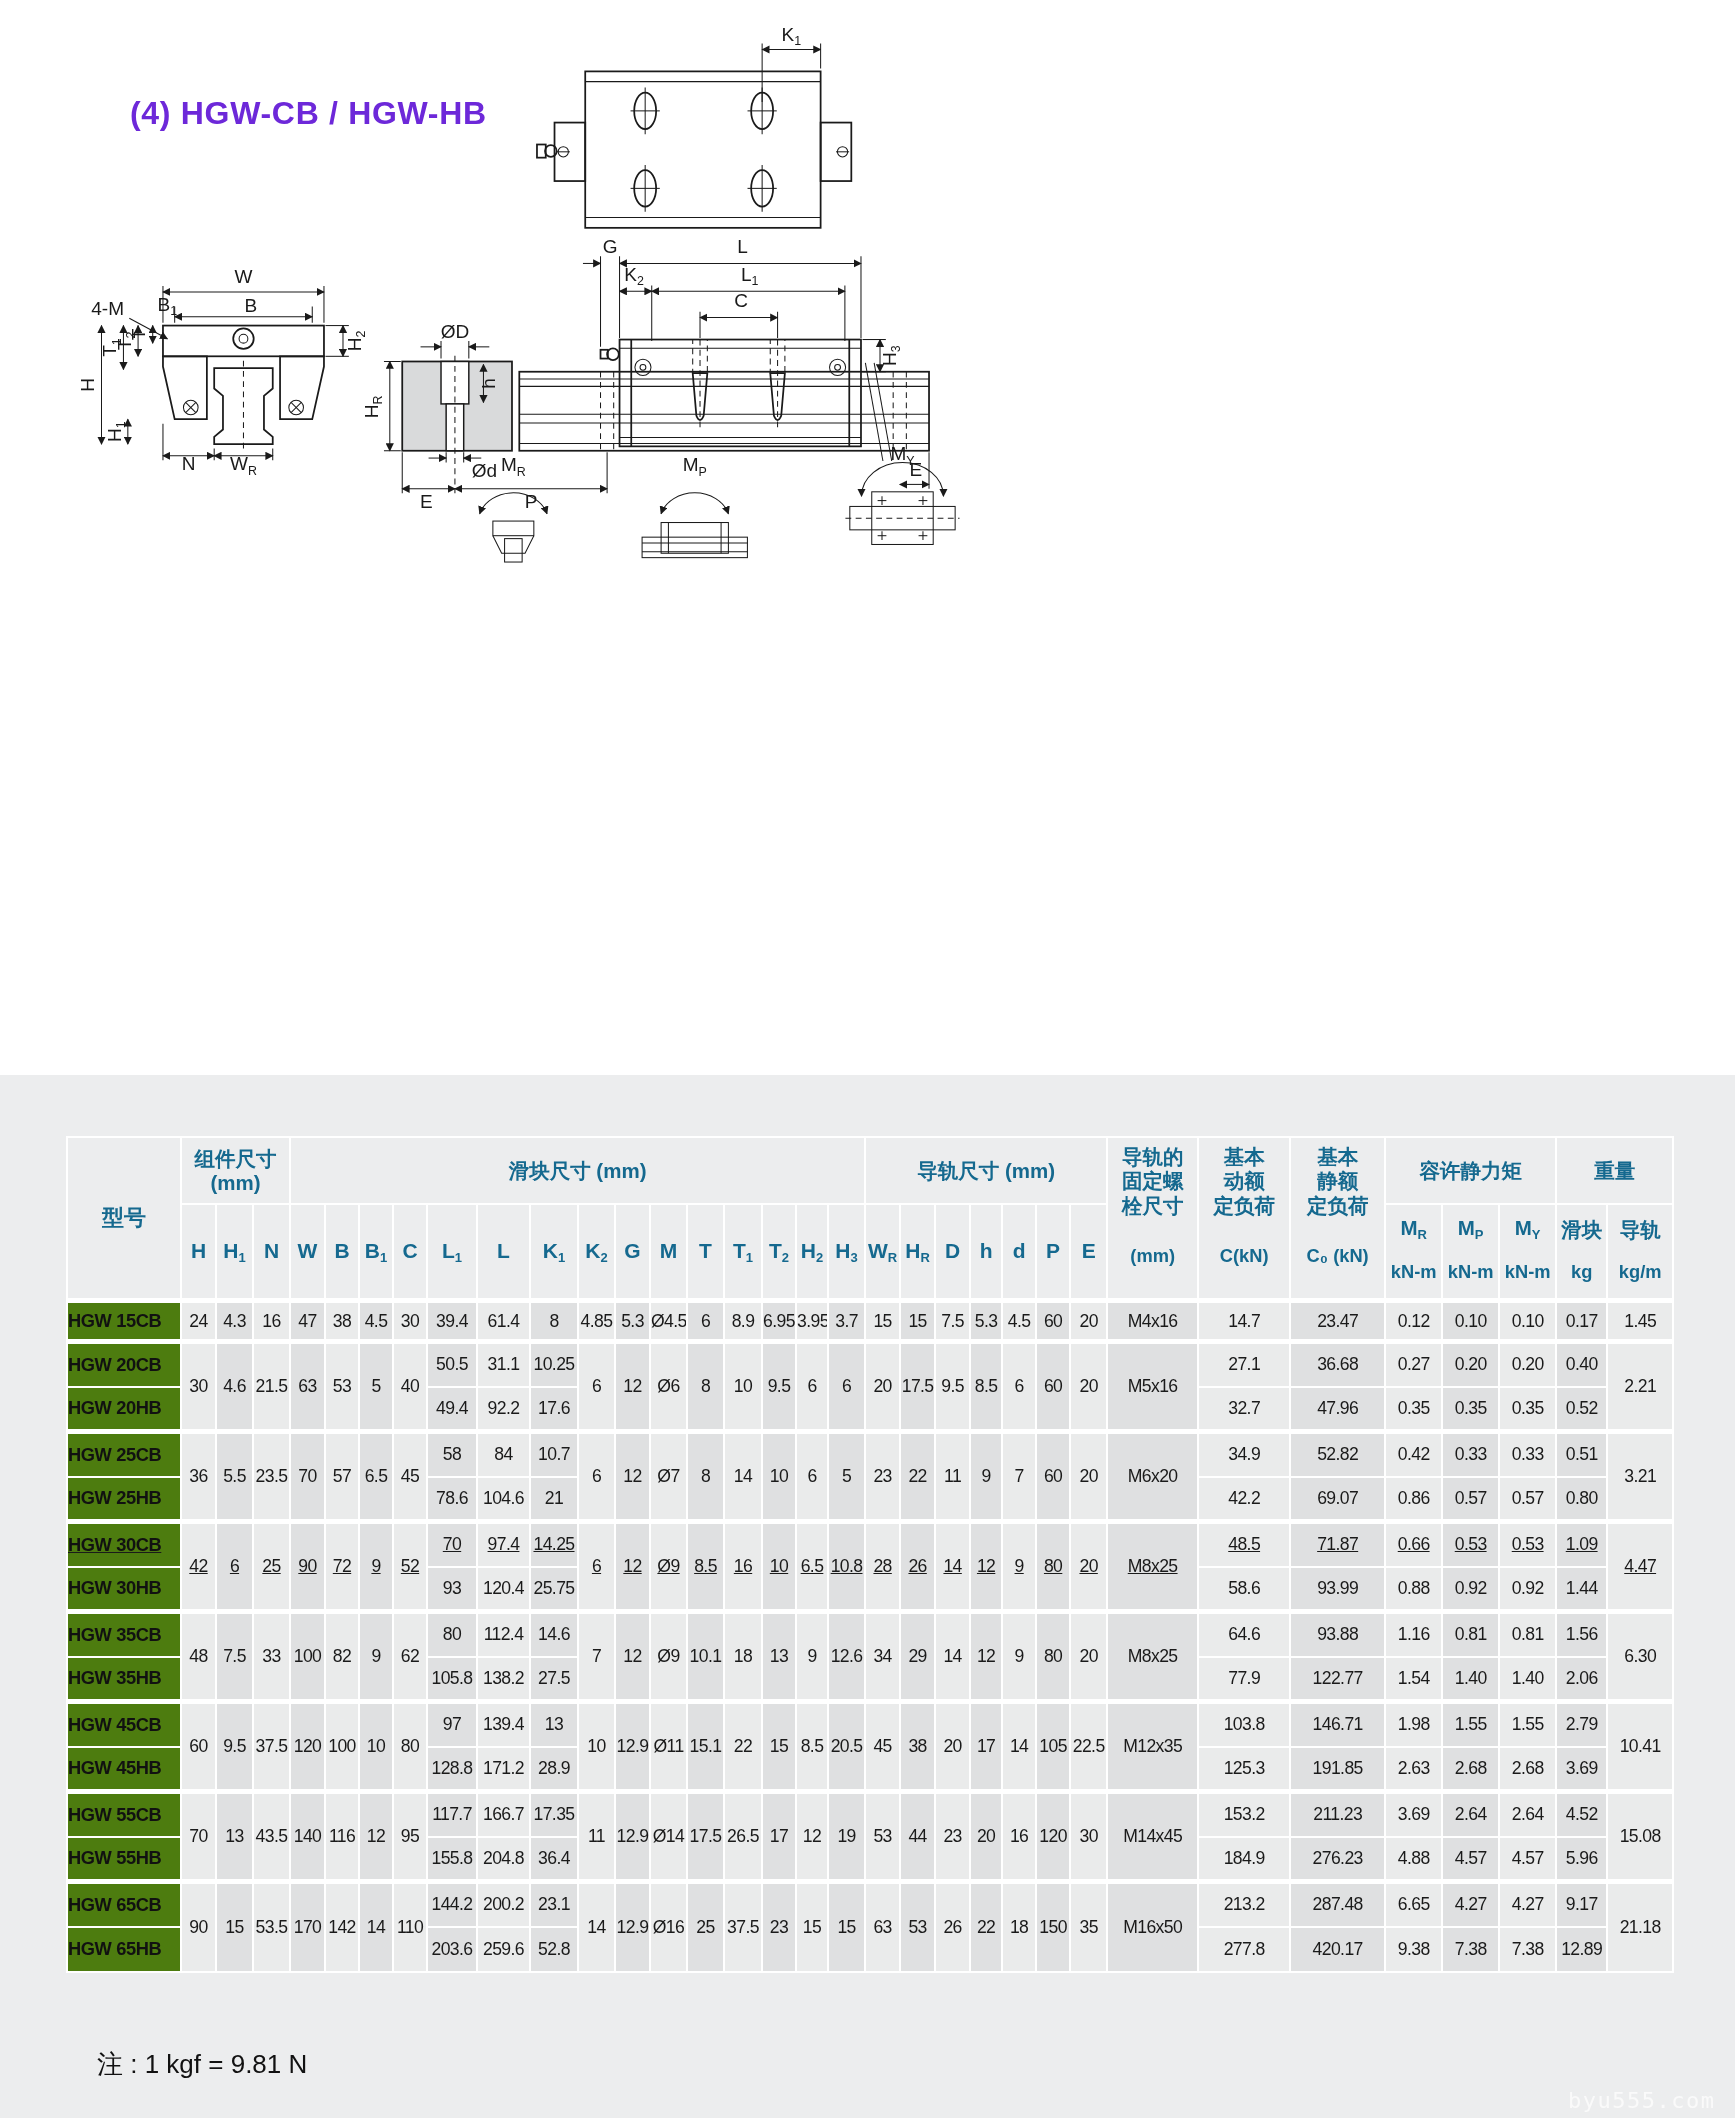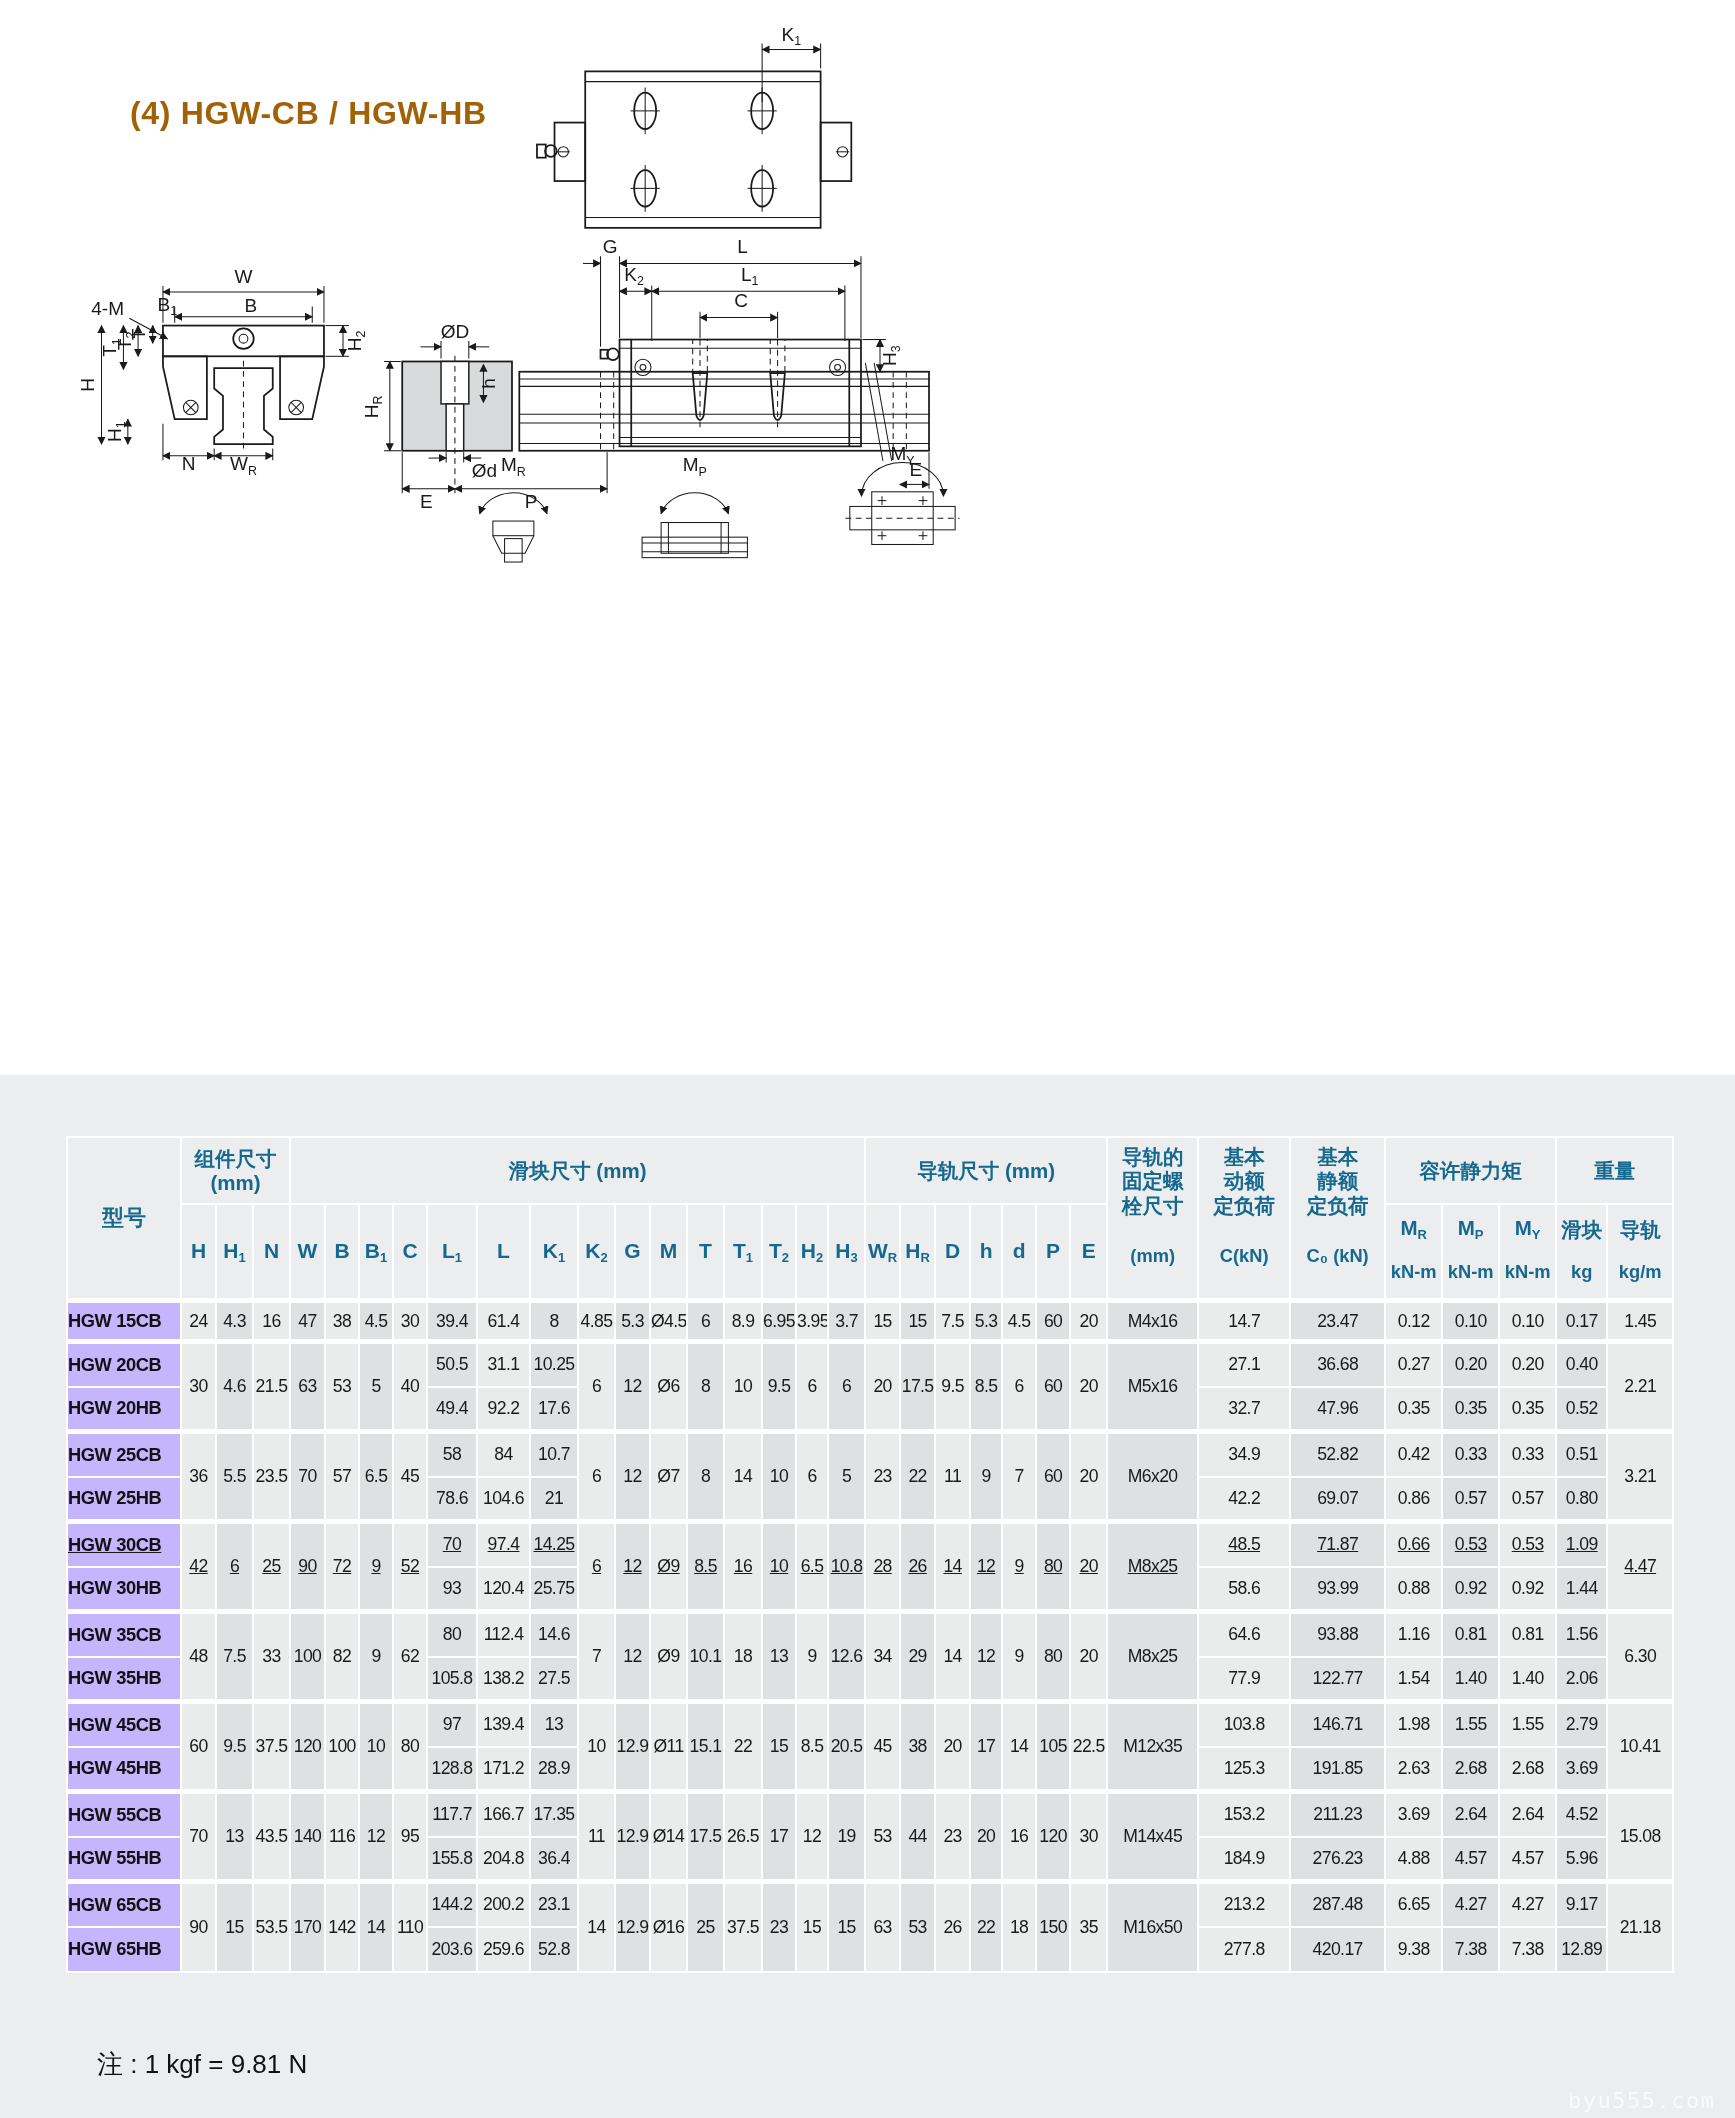--- a/index.html
+++ b/index.html
@@ -1,19 +1,19 @@
 <!DOCTYPE html>
 <html style="font-size:11.7px"><head>
 <meta charset="utf-8">
 <style>
   html,body{margin:0;padding:0;background:#fff;}
   .page{position:relative;width:1736px;height:2119px;background:#ffffff;overflow:hidden;
         font-family:"Liberation Sans",sans-serif;color:#1a1a1a;}
   .gray-band{position:absolute;left:0;top:1075px;width:1736px;height:1044px;background:#ecedee;}
-  .title{position:absolute;left:130px;top:95px;font-size:32px;font-weight:bold;letter-spacing:0.7px;color:#a16207;}
+  .title{position:absolute;left:130px;top:95px;font-size:32px;font-weight:bold;letter-spacing:0.7px;color:#6d28d9;}
   .note{position:absolute;left:97px;top:2047px;font-size:26px;color:#111;}
   .watermark{position:absolute;right:20.5px;bottom:5.9px;font-size:22px;color:#fafafa;
              font-family:"DejaVu Sans Mono",monospace;letter-spacing:1.5px;}
   svg{position:absolute;overflow:visible;}
   svg text{font-family:"Liberation Sans",sans-serif;font-size:26px;fill:#1a1a1a;}
   svg .sub{font-size:17px;}
   .ln{stroke:#1a1a1a;stroke-width:2.4;fill:none;}
   .thin{stroke:#1a1a1a;stroke-width:1.4;fill:none;}
   .dash{stroke:#1a1a1a;stroke-width:1.4;fill:none;stroke-dasharray:8 6;}
   .grayfill{fill:#d9dadb;stroke:#1a1a1a;stroke-width:2.4;}
@@ -28,21 +28,21 @@
   .grp{white-space:pre-line;font-size:20.5px;line-height:1.18;}
   .corner{font-size:22px;}
   .letter{font-size:21px;}
   .letter .sub2,.mlab .sub2{font-size:13px;vertical-align:-4.4px;font-weight:bold;}
   .stack{display:flex;flex-direction:column;height:160px;align-items:center;}
   .stack .g{padding-top:7.3px;white-space:pre-line;font-size:20.5px;line-height:1.18;}
   .stack .u{margin-top:auto;margin-bottom:31px;font-size:18.3px;}
   .mwrap{display:flex;flex-direction:column;height:92px;align-items:center;}
   .mwrap .mlab{margin-top:10.2px;font-size:20.5px;}
   .mwrap .munit{margin-top:auto;margin-bottom:15px;font-size:18.3px;}
-  .c-model{background:#c4b5fd;}
+  .c-model{background:#4d7c0f;}
   .c-light{background:#eaebeb;}
   .c-dark{background:#dfe0e1;}
   .model-cell{font-weight:bold;color:#111;text-align:left;padding-left:8.8px;font-size:18.3px;letter-spacing:-0.4px;}
   .dcell{font-size:17.6px;color:#1a1a1a;text-align:center;letter-spacing:-0.6px;}
 </style>
 </head>
 <body>
 
 <div class="page">
   <div class="gray-band"></div>

